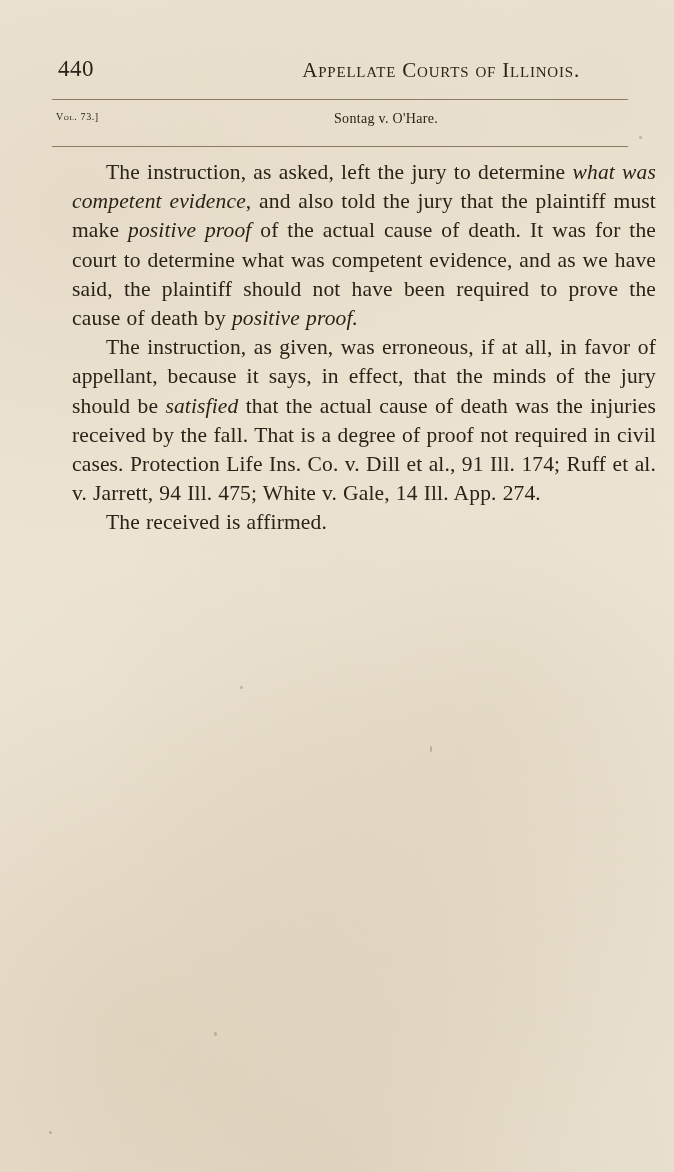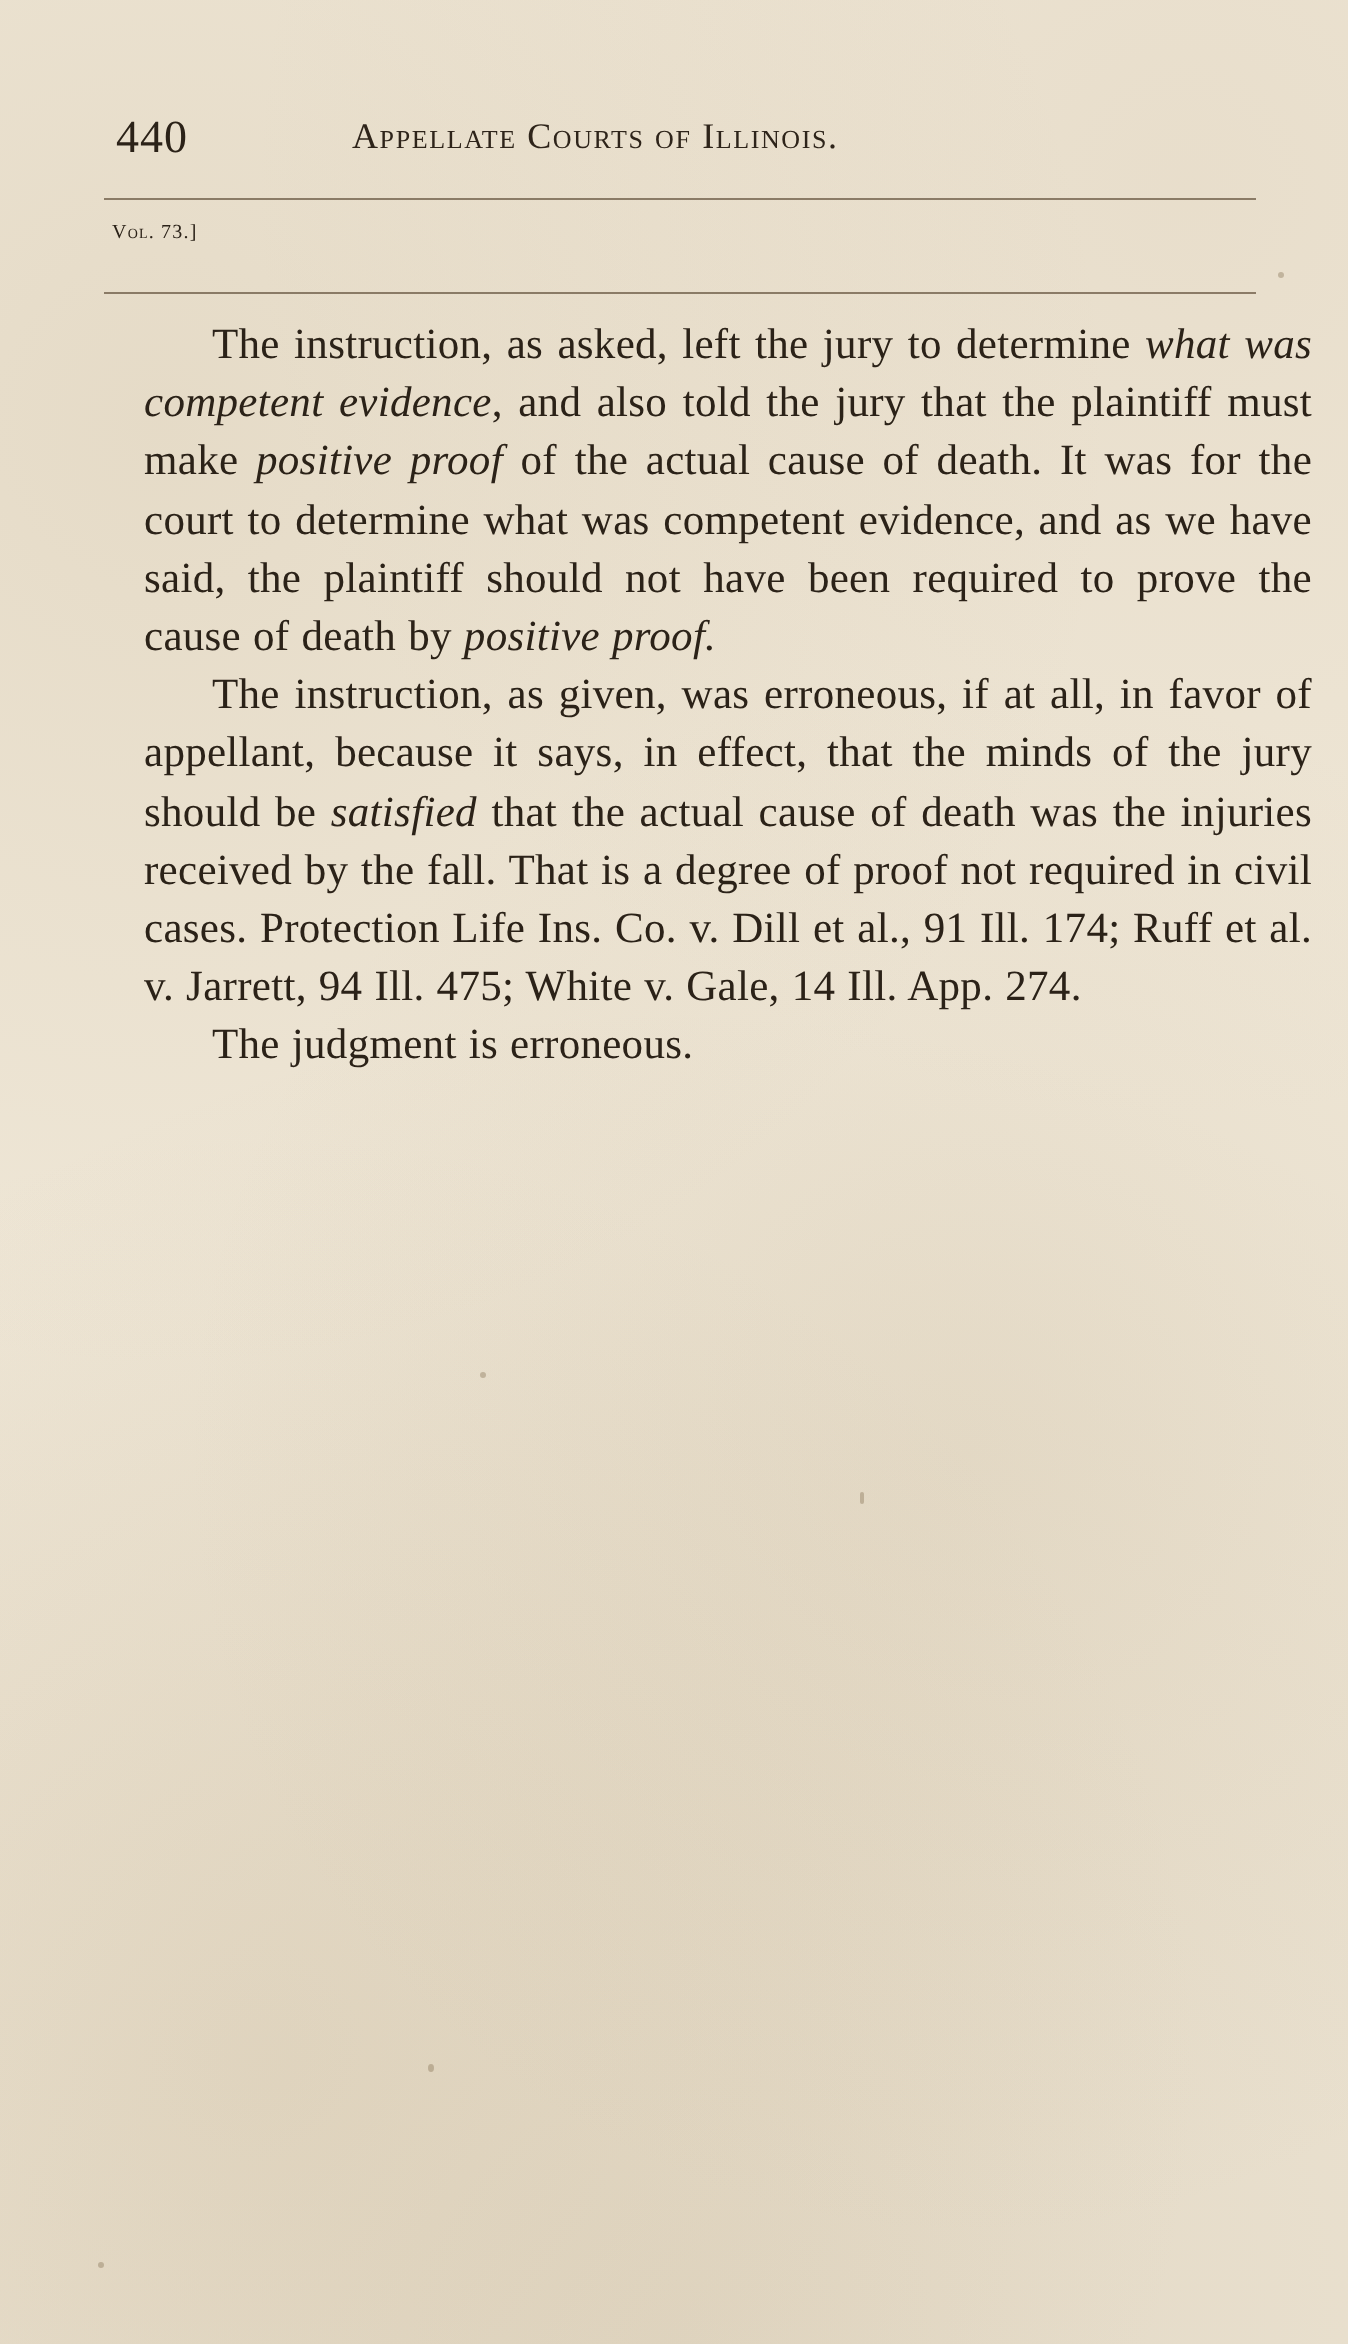--- a/index.html
+++ b/index.html
@@ -53,25 +53,25 @@
   .folio {
     position: absolute;
     left: 0;
     top: 4px;
     font-size: 23px;
     letter-spacing: 0.5px;
     color: #2b2218;
   }
   .booktitle {
     position: absolute;
-    left: 118px;
+    left: 102px;
     top: 6px;
     width: 420px;
-    text-align: left;
-    font-size: 18px;
+    text-align: right;
+    font-size: 21px;
     font-variant: small-caps;
     letter-spacing: 0.8px;
     color: #2e241a;
   }
 
   .rule {
     position: absolute;
     left: 52px;
     width: 576px;
     height: 1px;
@@ -140,28 +140,29 @@
 
   <div class="runhead">
     <div class="folio">440</div>
     <div class="booktitle">Appellate Courts of Illinois.</div>
   </div>
 
   <div class="rule top"></div>
 
   <div class="volline">
     <div class="vol">Vol. 73.]</div>
+    <div class="casename">Sontag v. O'Hare.</div>
   </div>
 
   <div class="rule bottom"></div>
 
   <div class="body-text">
     <p class="para"><span>The instruction, as asked, left the jury to determine </span><i>what was competent evidence</i><span>, and also told the jury that the plaintiff must make </span><i>positive proof</i><span> of the actual cause of death.  It was for the court to determine what was competent evidence, and as we have said, the plaintiff should not have been required to prove the cause of death by </span><i>positive proof.</i></p>
     <p class="para"><span>The instruction, as given, was erroneous, if at all, in favor of appellant, because it says, in effect, that the minds of the jury should be </span><i>satisfied</i><span> that the actual cause of death was the injuries received by the fall. That is a degree of proof not required in civil cases. Protection Life Ins. Co. v. Dill et al., 91 Ill. 174; Ruff et al. v. Jarrett, 94 Ill. 475; White v. Gale, 14 Ill. App. 274.</span></p>
-    <p class="para last"><span>The judgment is erroneous.</span></p>
+    <p class="para last"><span>The received is affirmed.</span></p>
   </div>
 
   <div class="speck" style="left:240px; top:686px; width:3px; height:3px;"></div>
   <div class="speck" style="left:430px; top:746px; width:2px; height:6px; border-radius:2px;"></div>
   <div class="speck" style="left:214px; top:1032px; width:3px; height:4px;"></div>
   <div class="speck" style="left:49px; top:1131px; width:3px; height:3px;"></div>
   <div class="speck" style="left:639px; top:136px; width:3px; height:3px;"></div>
 </div>
 
 </body></html>

